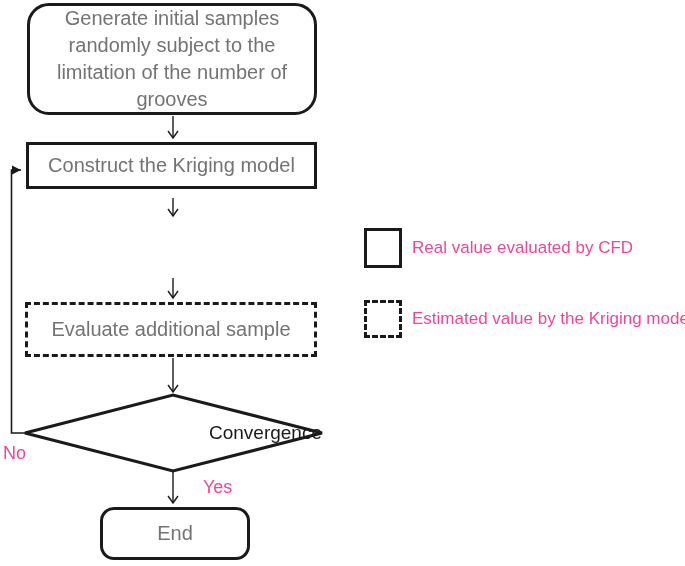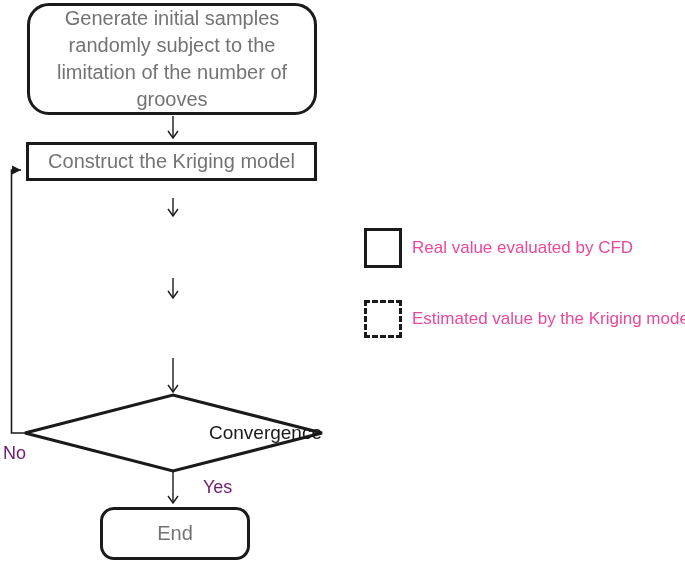--- a/index.html
+++ b/index.html
@@ -20,33 +20,33 @@
     font-size:20px;
     line-height:27px;
     color:#737373;
   }
   .solid{border:3px solid #1a1a1a;}
   .dashedb{border:3px dashed #1a1a1a;}
   .rounded-lg{border-radius:22px;}
   .rounded-sm{border-radius:14px;}
 
   .node-generate{left:27px;top:3px;width:290px;height:112px;padding:0 8px;}
-  .node-construct{left:26px;top:142px;width:291px;height:39px;}
+  .node-construct{left:26px;top:142px;width:291px;height:47px;}
   .node-exploration{left:25px;top:220px;width:292px;height:57px;}
   .node-evaluate{left:25px;top:302px;width:292px;height:55px;}
   .node-end{left:100px;top:507px;width:150px;height:53px;}
 
   .diamond-label{
     position:absolute;left:25px;top:395px;width:297px;height:76px;
     display:flex;align-items:center;justify-content:flex-end;
     font-size:19px;background:transparent;pointer-events:none;
   }
 
   .edge-label{
-    position:absolute;font-size:18px;line-height:20px;color:#701a75;
+    position:absolute;font-size:18px;line-height:20px;color:#ec4899;
     background:transparent;
   }
   .label-no{left:3px;top:443px;}
   .label-yes{left:203px;top:477px;}
 
   .connectors{position:absolute;left:0;top:0;width:685px;height:566px;}
 
   .legend-swatch{
     position:absolute;box-sizing:border-box;background:#ffffff;
   }
@@ -87,20 +87,23 @@
 
   <div class="node solid rounded-lg node-generate">
     <span>Generate initial samples randomly subject to the limitation of the number of grooves</span>
   </div>
 
   <div class="node solid node-construct">
     <span>Construct the Kriging model</span>
   </div>
 
 
+  <div class="node dashedb node-evaluate">
+    <span>Evaluate additional sample</span>
+  </div>
 
   <div class="diamond-label">
     <span>Convergence</span>
   </div>
 
   <div class="node solid rounded-sm node-end">
     <span>End</span>
   </div>
 
   <div class="edge-label label-no">No</div>

